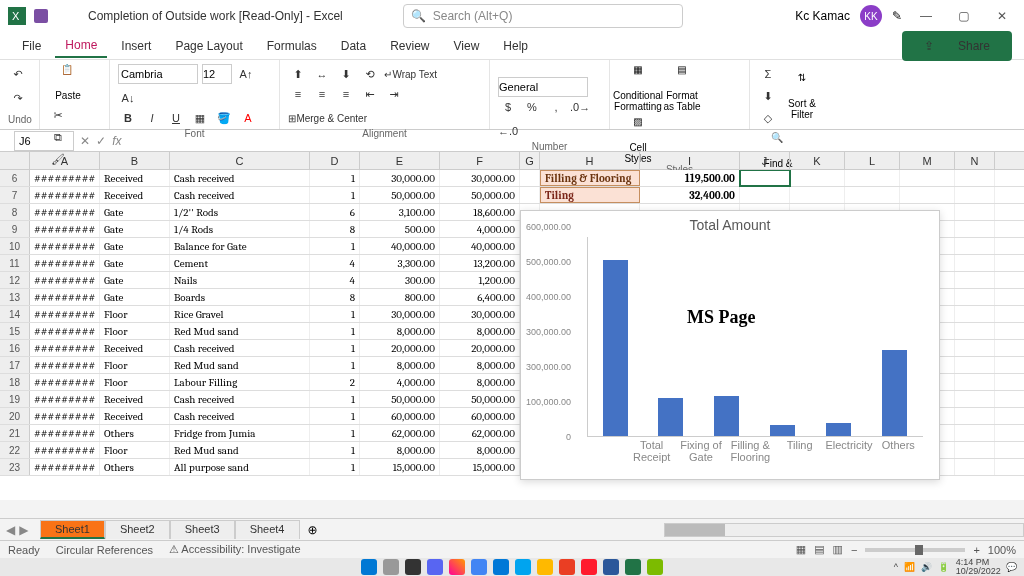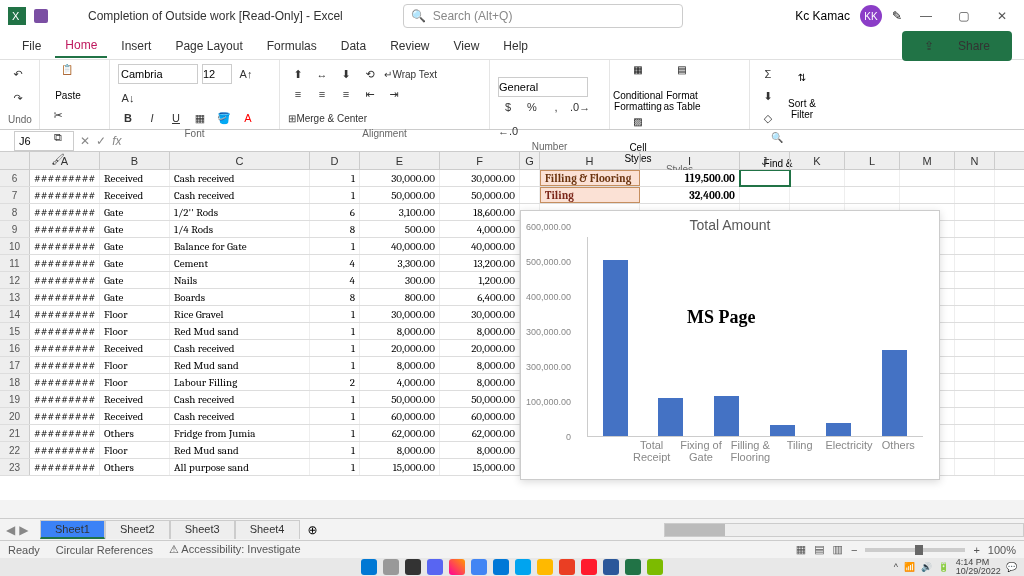--- a/index.html
+++ b/index.html
@@ -68,21 +68,21 @@
 .y-tick { position:absolute; right:16px; transform:translateY(-50%); }
 .plot { position:absolute; left:60px; right:10px; top:0; bottom:30px; border-left:1px solid #ccc; border-bottom:1px solid #ccc; }
 .bar { position:absolute; bottom:0; width:25px; background:#4472c4; }
 .x-labels { position:absolute; left:60px; right:10px; bottom:0; height:28px; display:flex; font-size:11px; color:#888;margin-left:40px; }
 .x-lbl { flex:1; text-align:center; line-height:1.1; }
 .chart-anno { position:absolute; left:160px; top:70px; font-family:'Times New Roman',serif; font-size:18px; font-weight:bold; color:#000; }
 
 
 .sheet-tabs { position:absolute; bottom:36px; left:0; right:0; height:22px; background:#f3f3f3; display:flex; align-items:center; border-top:1px solid #ccc; padding-left:40px; gap:0; }
 .sheet-tab { padding:2px 14px; font-size:11px; border:1px solid #ccc; border-bottom:none; background:#eee; color:#333; }
-.sheet-tab.active { background:#3b82f6; border-bottom:2px solid #217346; }
+.sheet-tab.active { background:#f97316; border-bottom:2px solid #217346; }
 .sheet-nav { position:absolute; left:6px; display:flex; gap:4px; color:#888; }
 .hscroll { margin-left:auto; width:360px; height:14px; background:#eee; border:1px solid #ccc; position:relative; }
 .hscroll-thumb { position:absolute; left:0; width:60px; height:100%; background:#bbb; }
 
 
 .statusbar { position:absolute; bottom:18px; left:0; right:0; height:18px; background:#f3f3f3; display:flex; align-items:center; padding:0 8px; font-size:11px; color:#555; gap:16px; border-top:1px solid #ccc; }
 .statusbar .right { margin-left:auto; display:flex; align-items:center; gap:8px; }
 .zoom-slider { width:100px; height:4px; background:#ccc; position:relative; }
 .zoom-thumb { position:absolute; left:50%; top:-3px; width:8px; height:10px; background:#666; }
 

